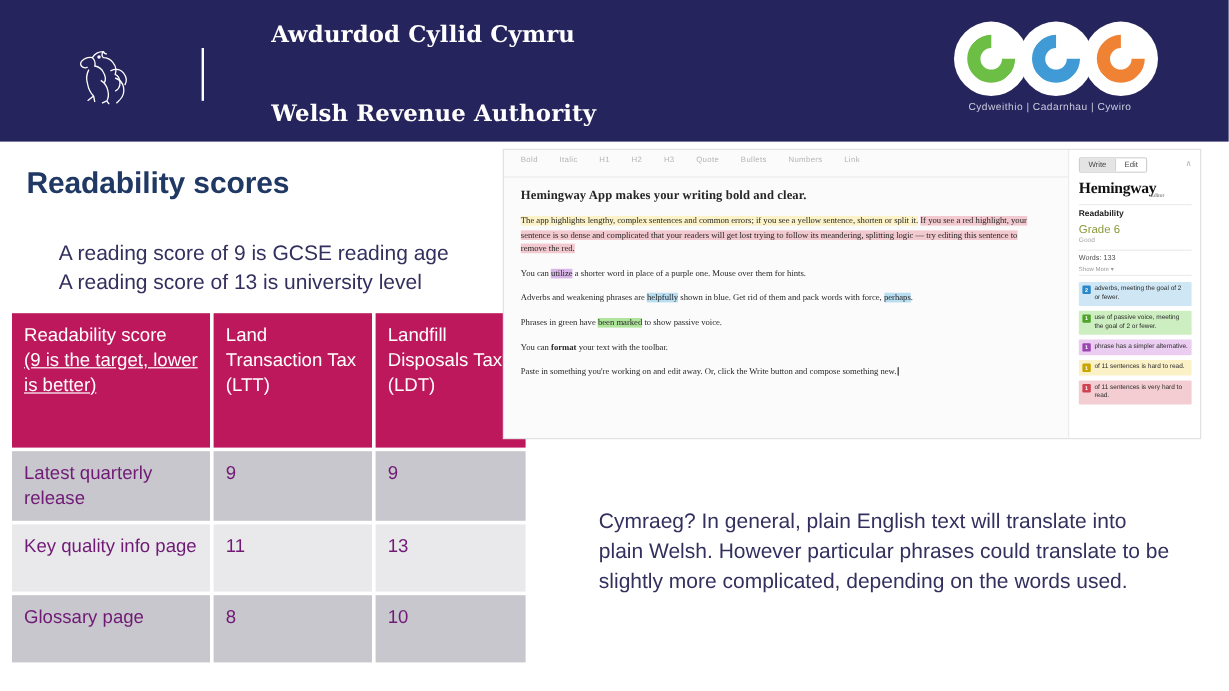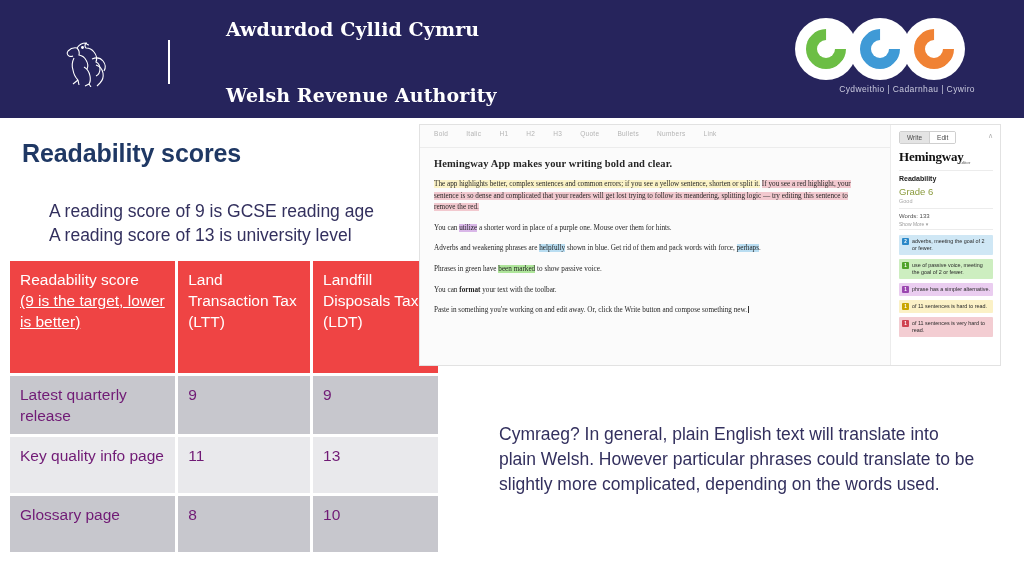--- a/index.html
+++ b/index.html
@@ -72,23 +72,23 @@
   .ccc-c {
     width: 40px; height: 40px;
     border-radius: 50%;
     border: 11px solid currentColor;
     box-sizing: border-box;
     border-right-color: transparent;
     transform: rotate(-45deg);
   }
   #ccc-tagline {
     position: absolute;
-    left: 0; top: 66px;
+    left: 12px; top: 66px;
     width: 180px;
-    text-align: right;
+    text-align: left;
     color: #c9c9dd;
     font-size: 8.5px;
     letter-spacing: 0.4px;
     white-space: nowrap;
   }
 
   
   #slide-title {
     position: absolute;
     left: 22px; top: 139px;
@@ -117,21 +117,21 @@
   }
   #scores-table th, #scores-table td {
     padding: 8px 9px 8px 10px;
     vertical-align: top;
     font-size: 15.5px;
     line-height: 21px;
     font-weight: normal;
     text-align: left;
   }
   #scores-table thead th {
-    background: #ef4444;
+    background: #be185d;
     color: #ffffff;
     height: 96px;
   }
   #scores-table thead th .hdr-note {
     display: block;
     text-decoration: underline;
   }
   #scores-table tbody td {
     color: #701a75;
     height: 40px;
@@ -436,21 +436,21 @@
       <span>H3</span>
       <span>Quote</span>
       <span>Bullets</span>
       <span>Numbers</span>
       <span>Link</span>
     </div>
     <div id="hw-rule"></div>
 
     <div id="hw-doc">
       <h1>Hemingway App makes your writing bold and clear.</h1>
-      <p><span class="hl-yellow">The app highlights better, complex sentences and common errors; if you see a yellow sentence, shorten or split it.</span> <span class="hl-red">If you see a red highlight, your sentence is so dense and complicated that your readers will get lost trying to follow its meandering, splitting logic — try editing this sentence to remove the red.</span></p>
+      <p><span class="hl-yellow">The app highlights lengthy, complex sentences and common errors; if you see a yellow sentence, shorten or split it.</span> <span class="hl-red">If you see a red highlight, your sentence is so dense and complicated that your readers will get lost trying to follow its meandering, splitting logic — try editing this sentence to remove the red.</span></p>
       <p><span>You can </span><span class="hl-purple">utilize</span><span> a shorter word in place of a purple one. Mouse over them for hints.</span></p>
       <p><span>Adverbs and weakening phrases are </span><span class="hl-blue">helpfully</span><span> shown in blue. Get rid of them and pack words with force, </span><span class="hl-blue">perhaps</span><span>.</span></p>
       <p><span>Phrases in green have </span><span class="hl-green">been marked</span><span> to show passive voice.</span></p>
       <p><span>You can </span><span class="hw-bold">format</span><span> your text with the toolbar.</span></p>
       <p><span>Paste in something you're working on and edit away. Or, click the Write button and compose something new.</span><span id="hw-caret"></span></p>
     </div>
   </div>
 
   <div id="hw-sidebar">
     <div id="hw-mode-toggle">

